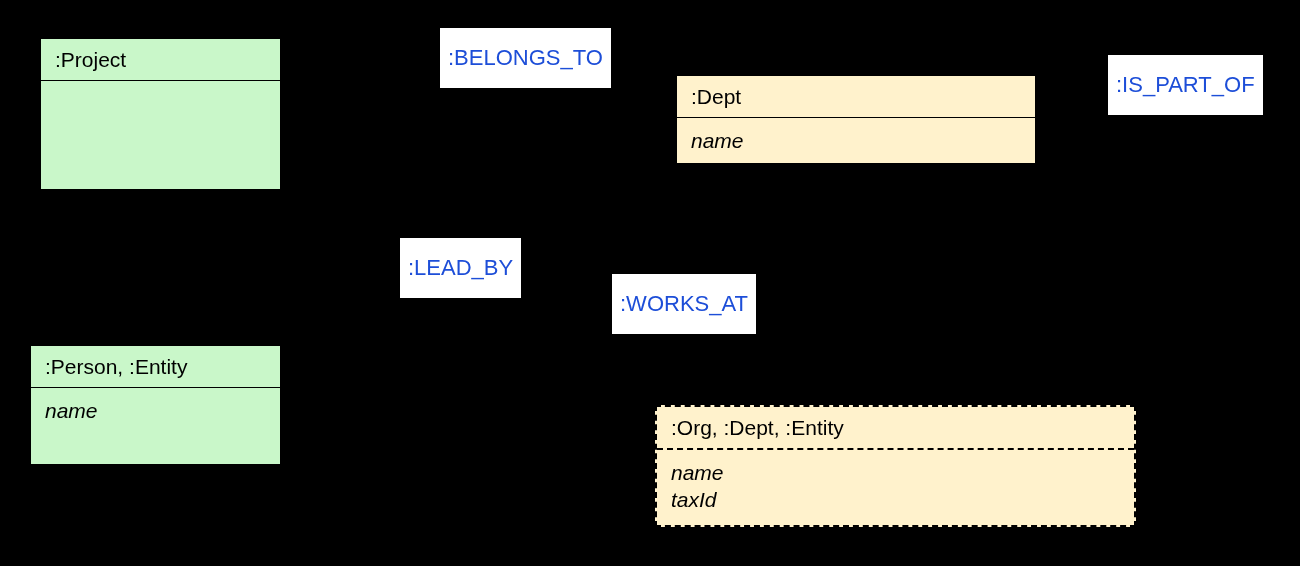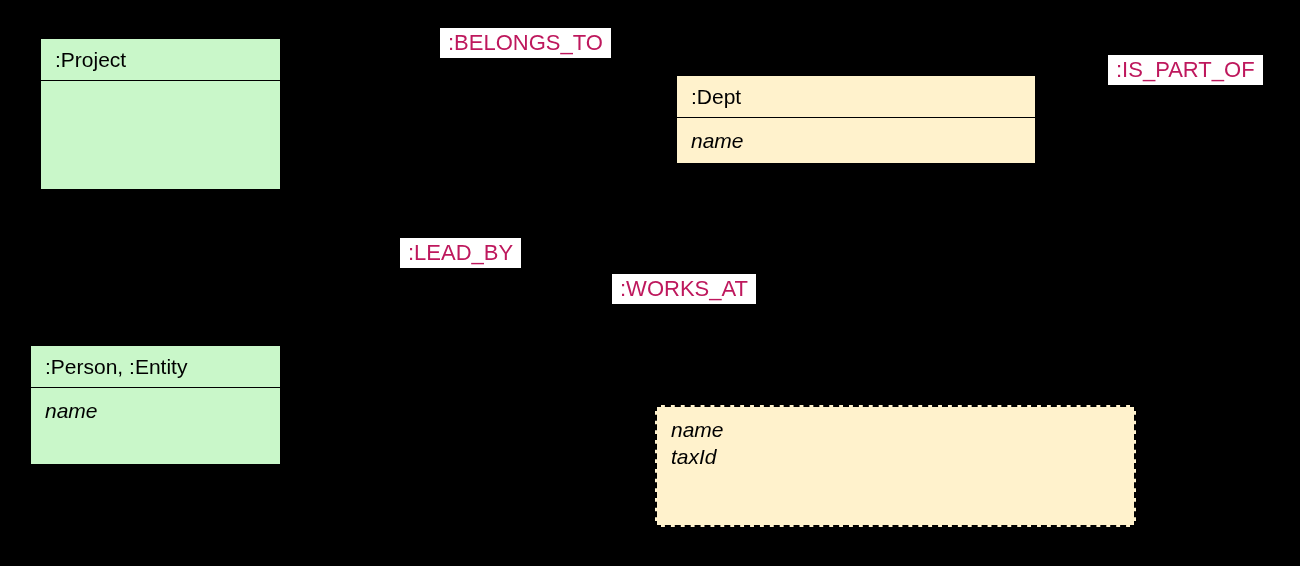--- a/index.html
+++ b/index.html
@@ -36,24 +36,24 @@
   }
   .node-attrs {
     padding: 9px 14px;
     font-style: italic;
     font-size: 21px;
     line-height: 27px;
   }
   .rel-label {
     position: absolute;
     background: #ffffff;
-    color: #be185d;
+    color: #1d4ed8;
     font-size: 22px;
     line-height: 30px;
-    padding: 0 8px;
+    padding: 15px 8px;
     white-space: nowrap;
   }
 
   
   #node-project { left: 40px;  top: 38px;  width: 241px; min-height: 152px; }
   #node-dept    { left: 676px; top: 75px;  width: 360px; min-height: 85px;  }
   #node-person  { left: 30px;  top: 345px; width: 251px; min-height: 120px; }
   #node-org     { left: 655px; top: 405px; width: 481px; min-height: 122px; }
 
   
@@ -79,20 +79,21 @@
   </div>
 
   <div class="node green" id="node-person">
     <div class="node-header">:Person, :Entity</div>
     <div class="node-attrs">
       <div>name</div>
     </div>
   </div>
 
   <div class="node yellow dashed" id="node-org">
+    <div class="node-header">:Org, :Dept, :Entity</div>
     <div class="node-attrs">
       <div>name</div>
       <div>taxId</div>
     </div>
   </div>
 
   <div class="rel-label" id="rel-belongs-to">:BELONGS_TO</div>
   <div class="rel-label" id="rel-is-part-of">:IS_PART_OF</div>
   <div class="rel-label" id="rel-lead-by">:LEAD_BY</div>
   <div class="rel-label" id="rel-works-at">:WORKS_AT</div>

